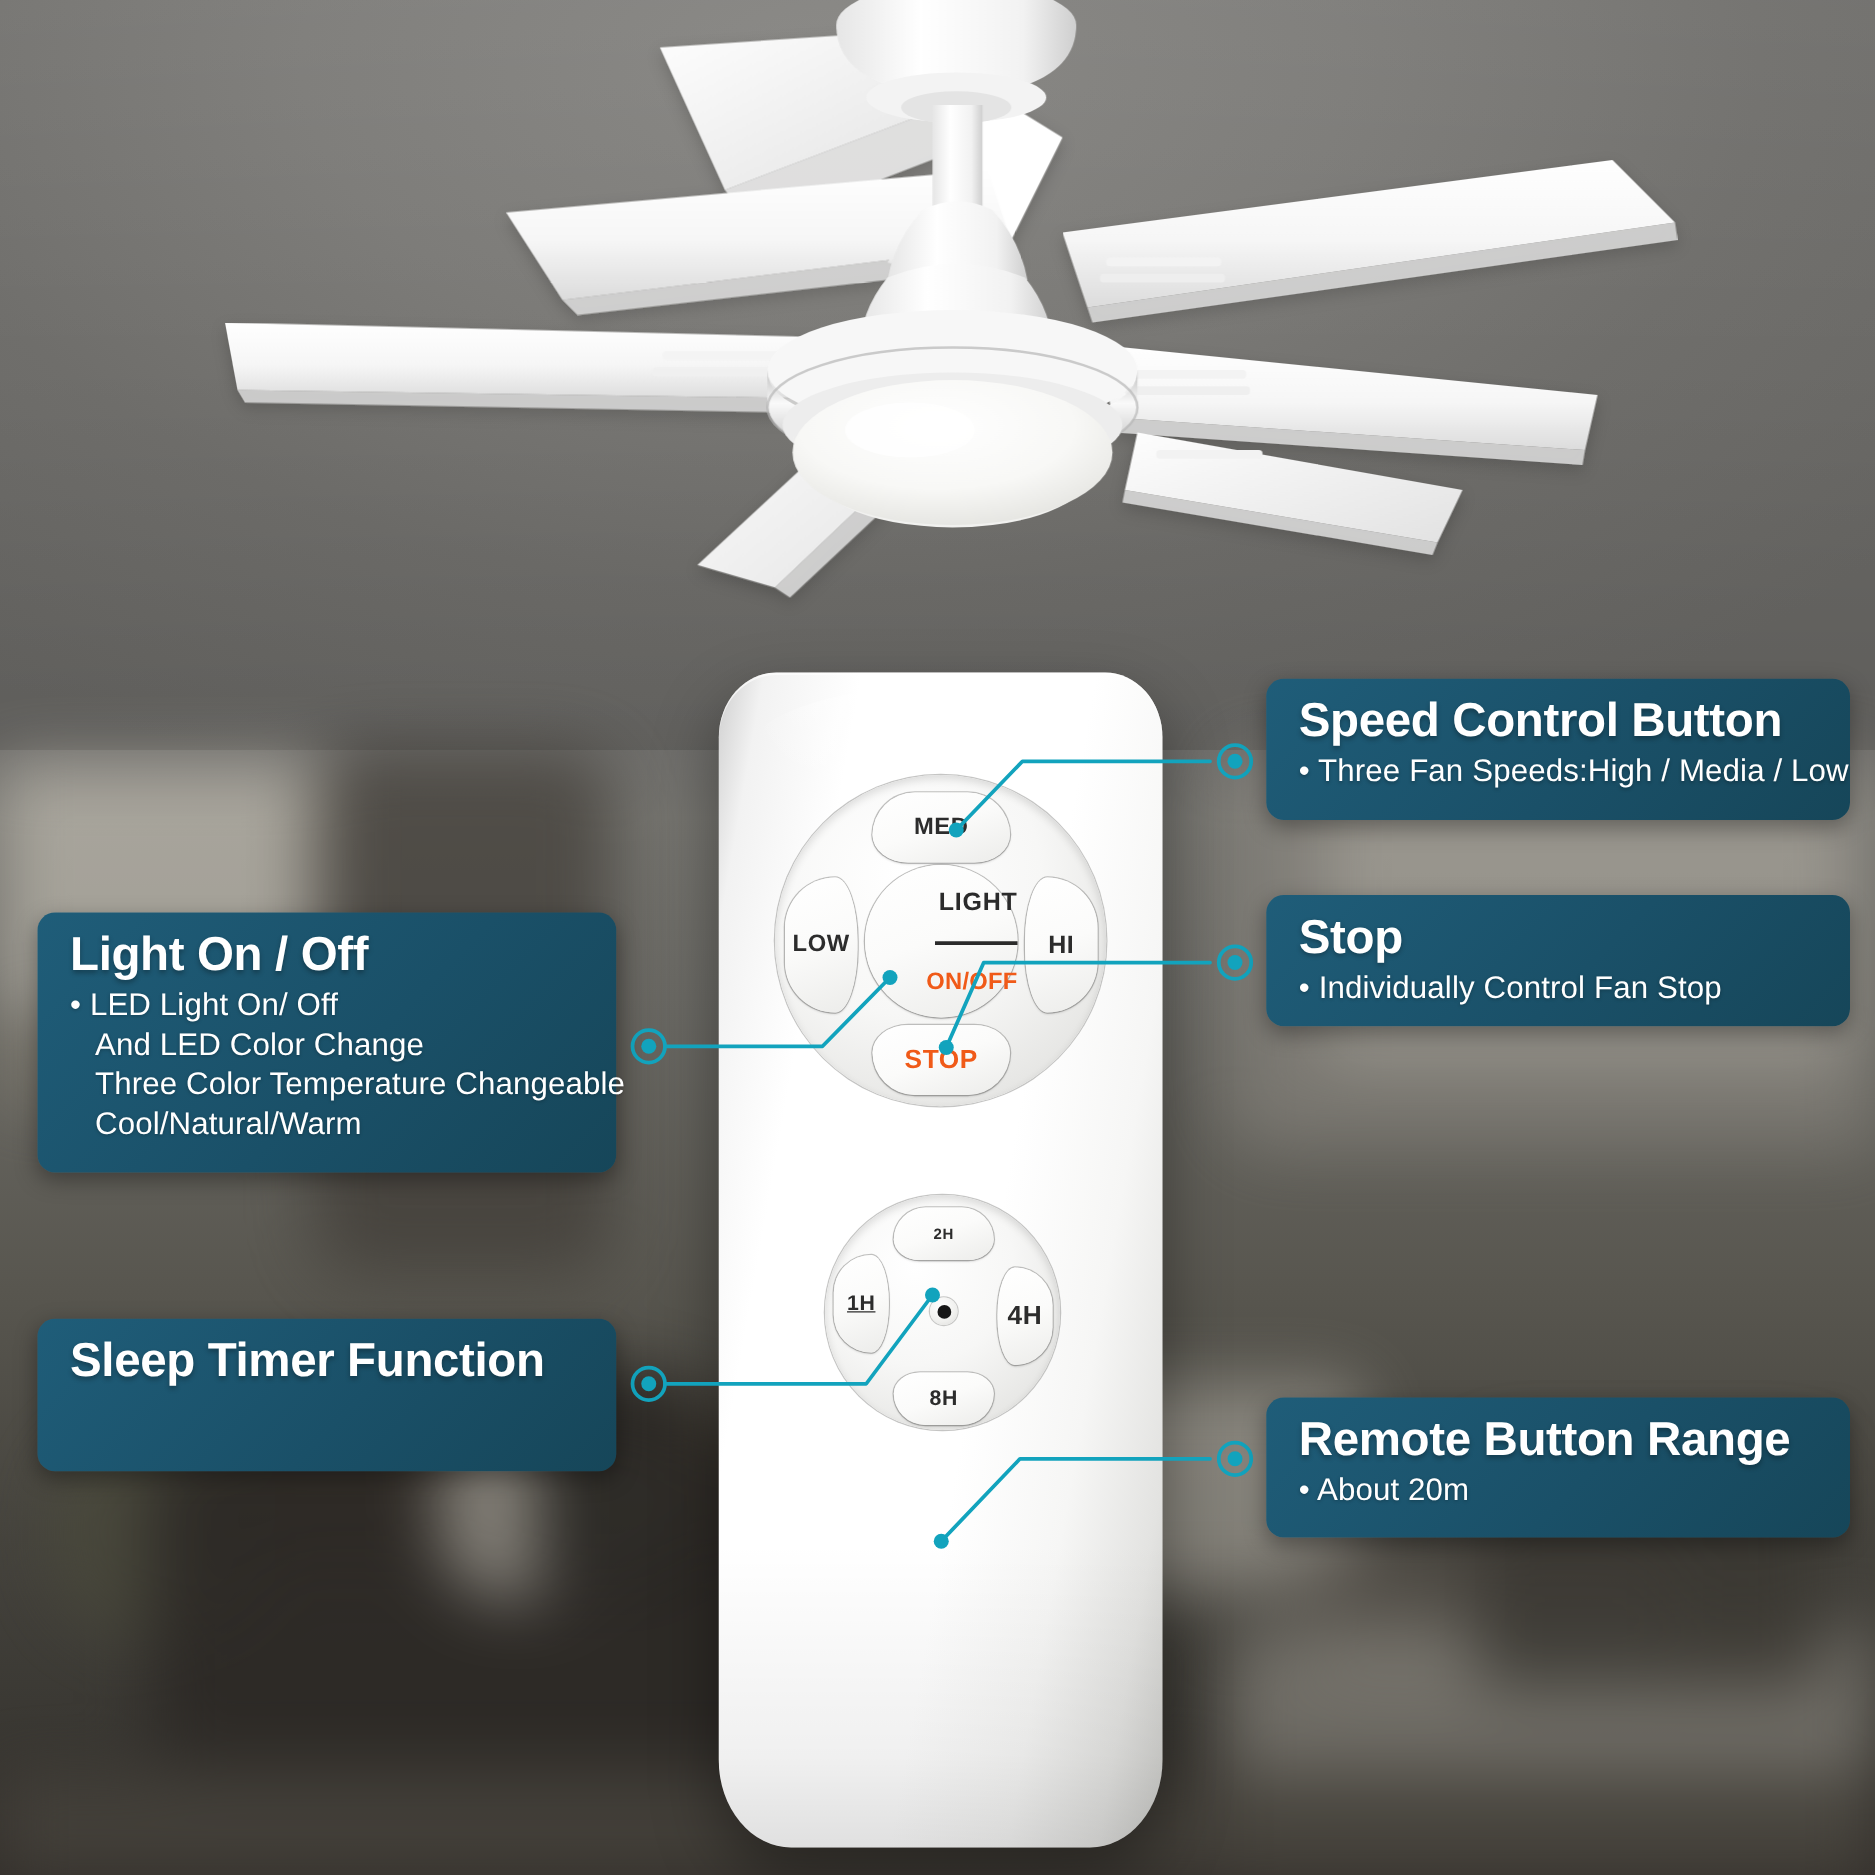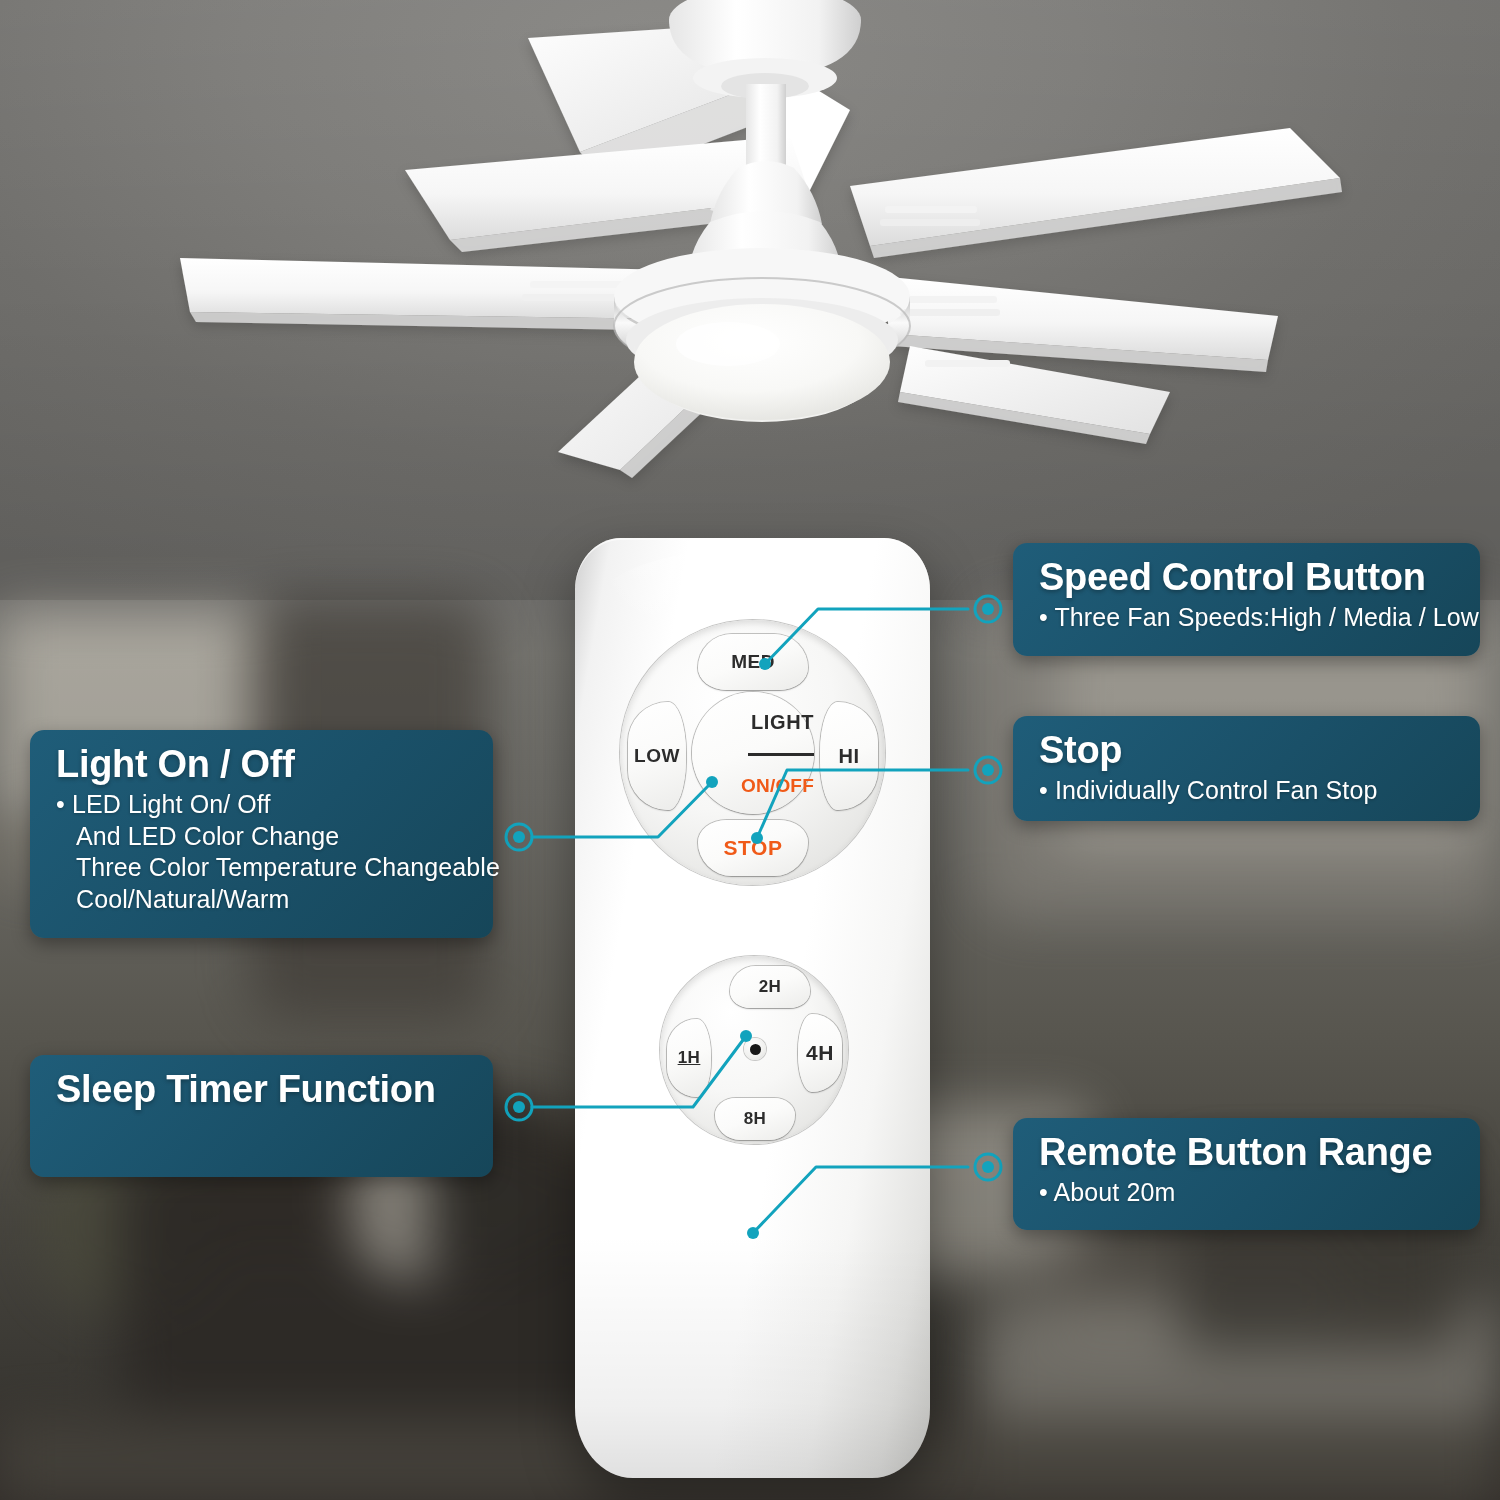--- a/index.html
+++ b/index.html
@@ -92,22 +92,22 @@
   }
   .k-med{left:78px;top:14px;width:110px;height:56px;border-radius:60px 60px 46% 46%/60px 60px 70% 70%;font-size:19px;}
   .k-low{left:8px;top:82px;width:58px;height:108px;border-radius:60px 46% 46% 60px/60px 70% 70% 60px;font-size:19px;}
   .k-hi {left:200px;top:82px;width:58px;height:108px;border-radius:46% 60px 60px 46%/70% 60px 60px 70%;font-size:20px;}
   .k-stop{left:78px;top:200px;width:110px;height:56px;border-radius:46% 46% 60px 60px/70% 70% 60px 60px;font-size:21px;color:#f05a18;}
   .k-light{left:72px;top:72px;width:122px;height:122px;border-radius:50%;flex-direction:column;gap:18px;align-items:flex-end;}
   .lt-top{font-size:20px;color:#2b2b2b;font-weight:700;letter-spacing:.6px;line-height:1;}
   .lt-rule{width:66px;height:3px;background:#2b2b2b;margin:3px 0 2px;}
   .lt-bot{font-size:19px;color:#f05a18;font-weight:700;letter-spacing:.2px;line-height:1;}
 
-  .t-2h{left:70px;top:10px;width:80px;height:42px;border-radius:46px 46px 46% 46%/46px 46px 70% 70%;font-size:17px;}
-  .t-1h{left:7px;top:63px;width:44px;height:78px;border-radius:44px 46% 46% 44px/44px 70% 70% 44px;font-size:17px;text-decoration:underline;}
+  .t-2h{left:55px;top:10px;width:80px;height:42px;border-radius:46px 46px 46% 46%/46px 46px 70% 70%;font-size:12px;}
+  .t-1h{left:7px;top:48px;width:44px;height:78px;border-radius:44px 46% 46% 44px/44px 70% 70% 44px;font-size:17px;text-decoration:underline;}
   .t-4h{left:138px;top:58px;width:44px;height:78px;border-radius:46% 44px 44px 46%/70% 44px 44px 70%;font-size:21px;}
   .t-8h{left:55px;top:142px;width:80px;height:42px;border-radius:46% 46% 44px 44px/70% 70% 44px 44px;font-size:17px;}
   .t-center{position:absolute;left:84px;top:82px;width:22px;height:22px;border-radius:50%;
     background:radial-gradient(circle at 40% 32%,#fff,#f0f0ee 60%,#dcdcda 100%);
     box-shadow:0 0 0 1px rgba(150,150,148,.5);}
   .t-dot{position:absolute;left:90px;top:88px;width:11px;height:11px;border-radius:50%;background:#171717;}
 
   
   .callout{
     position:absolute;background:linear-gradient(135deg,#1f5d79 0%,#1a5068 55%,#164659 100%);

